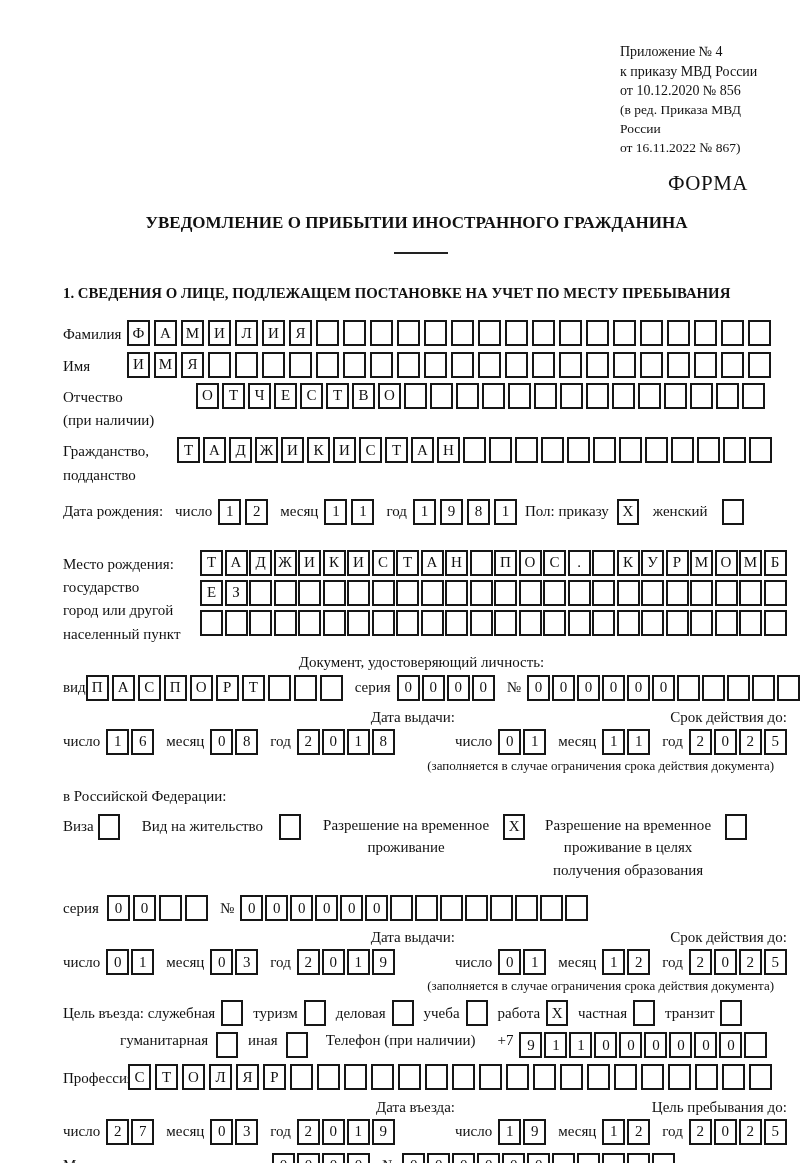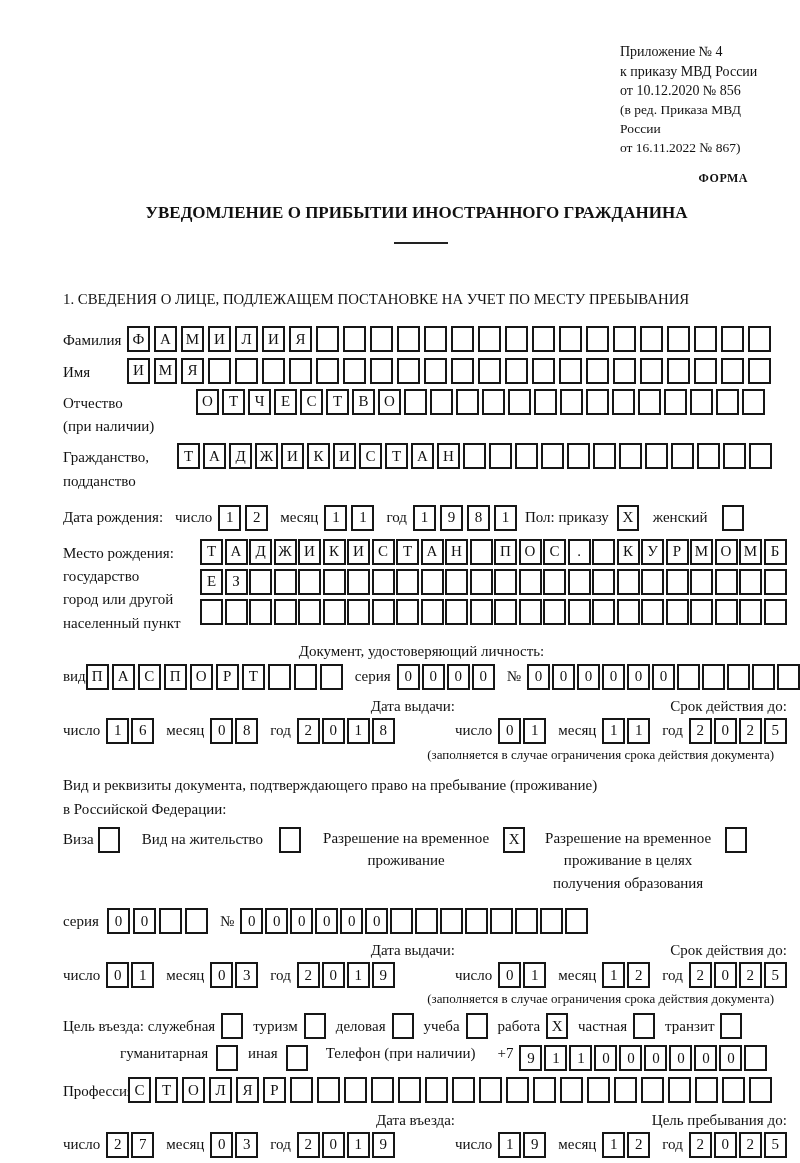--- a/index.html
+++ b/index.html
@@ -2,26 +2,26 @@
 <html><head>
 <meta charset="utf-8">
 <style>
   *{box-sizing:border-box;margin:0;padding:0}
   html,body{background:#ffffff}
   body{width:800px;height:1163px;color:#111;font-family:"Liberation Serif","DejaVu Serif",serif;font-size:15px;}
   .page{position:relative;width:800px;height:1163px;overflow:hidden;padding:42px 20px 0 63px;background:#fff}
 
   .appendix{margin-left:557px;line-height:1.4;font-size:14px}
   .appendix .small{font-size:13.5px}
-  .forma{font-weight:bold;text-align:right;padding-right:32px;margin-top:14px;font-size:12px;letter-spacing:.5px}
+  .forma{font-weight:normal;text-align:right;padding-right:32px;margin-top:14px;font-size:21px;letter-spacing:.5px}
 
   .title{text-align:center;font-weight:bold;font-size:17px;line-height:1.5;margin-top:14px;margin-left:-10px}
   .blank{display:inline-block;width:54px;border-bottom:2px solid #222;height:14px;margin-left:8px}
 
-  .sec1{font-weight:normal;font-size:14.8px;margin-top:40px;white-space:nowrap}
+  .sec1{font-weight:bold;font-size:14.8px;margin-top:24px;white-space:nowrap}
 
   .row{display:flex;align-items:flex-start;margin-top:5px}
   .flabel{flex:none;line-height:1.55;padding-top:3px}
   .cells{display:flex;gap:4px;flex-wrap:nowrap}
   .cell{flex:none;width:23px;height:26px;border:2px solid #161616;display:flex;align-items:center;justify-content:center;font-size:15px;background:#fff}
   .cb{flex:none;width:22px;height:26px;border:2px solid #161616;display:inline-flex;align-items:center;justify-content:center;font-size:15px;background:#fff;vertical-align:middle}
 
   .inline{display:flex;align-items:center}
   .dl{padding:0 6px 0 12px;white-space:nowrap}
   .dl.first{padding-left:0}
@@ -207,21 +207,21 @@
         <span class="cell">9</span>
         <span class="cell">8</span>
         <span class="cell">1</span>
       </span>
     <span class="gap8">Пол: приказу</span>
     <span class="cb gap8">X</span>
     <span class="gap14">женский</span>
     <span class="cb gap14"></span>
   </div>
 
-  <div class="row" style="margin-top:8px">
+  <div class="row" style="margin-top:25px">
     <div class="flabel" style="width:137px">
       <div>Место рождения:</div>
       <div>государство</div>
       <div>город или другой</div>
       <div>населенный пункт</div>
     </div>
     <div class="stack">
       <div class="cells" style="gap:1.5px">
           <span class="cell">Т</span>
           <span class="cell">А</span>
@@ -384,21 +384,20 @@
             <span class="cell">0</span>
             <span class="cell">2</span>
             <span class="cell">5</span>
           </span>
       </div>
     </div>
   </div>
   <div class="note">(заполняется в случае ограничения срока действия документа)</div>
 
   <div class="plain">
-    <div>Вид и реквизиты документа, подтверждающего право на пребывание (проживание)</div>
     <div>в Российской Федерации:</div>
   </div>
 
   <div class="row" style="margin-top:6px">
     <span style="padding-top:4px">Виза</span>
     <span class="cb" style="margin-left:4px"></span>
     <span style="margin-left:22px;padding-top:4px">Вид на жительство</span>
     <span class="cb" style="margin-left:16px"></span>
     <span class="cblock" style="margin-left:22px">
       <span style="display:block">Разрешение на временное</span>

